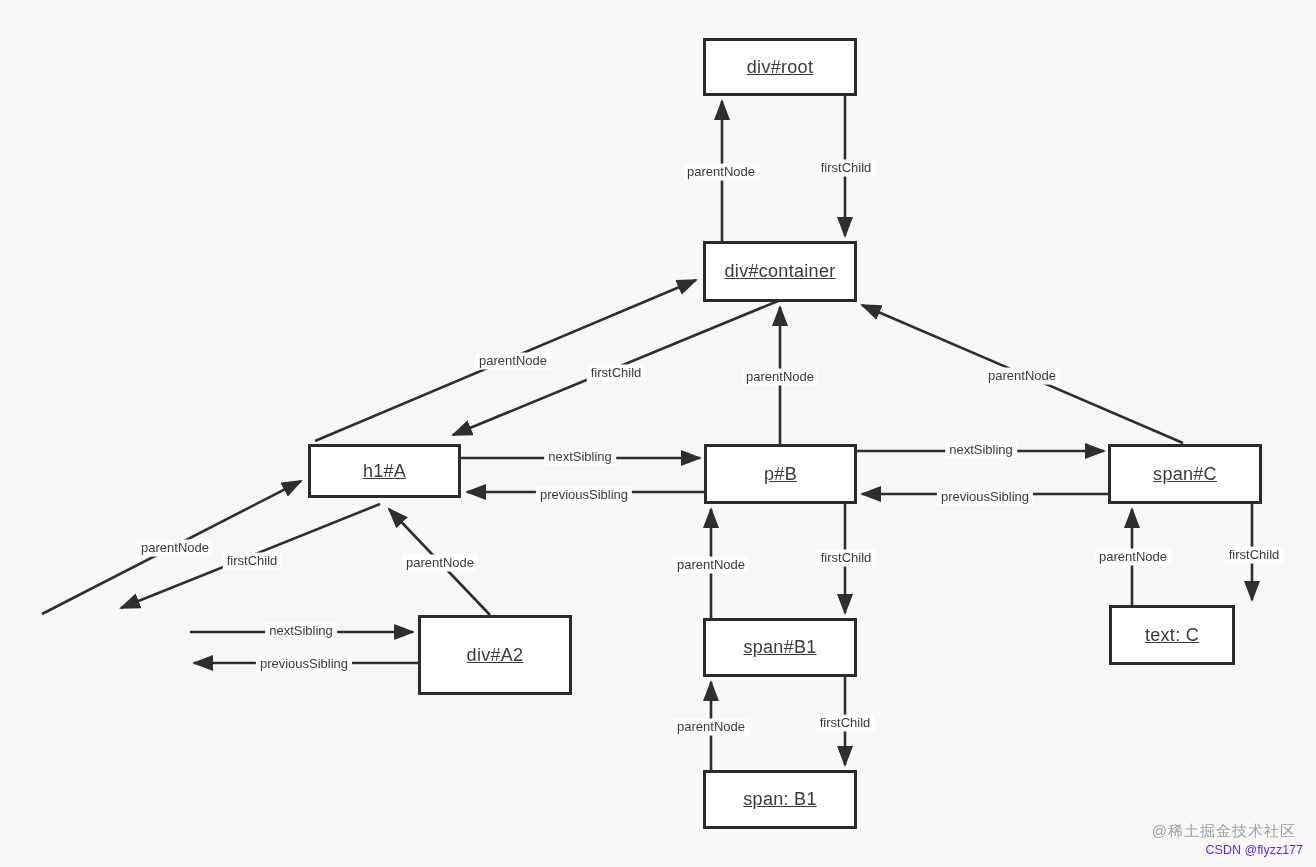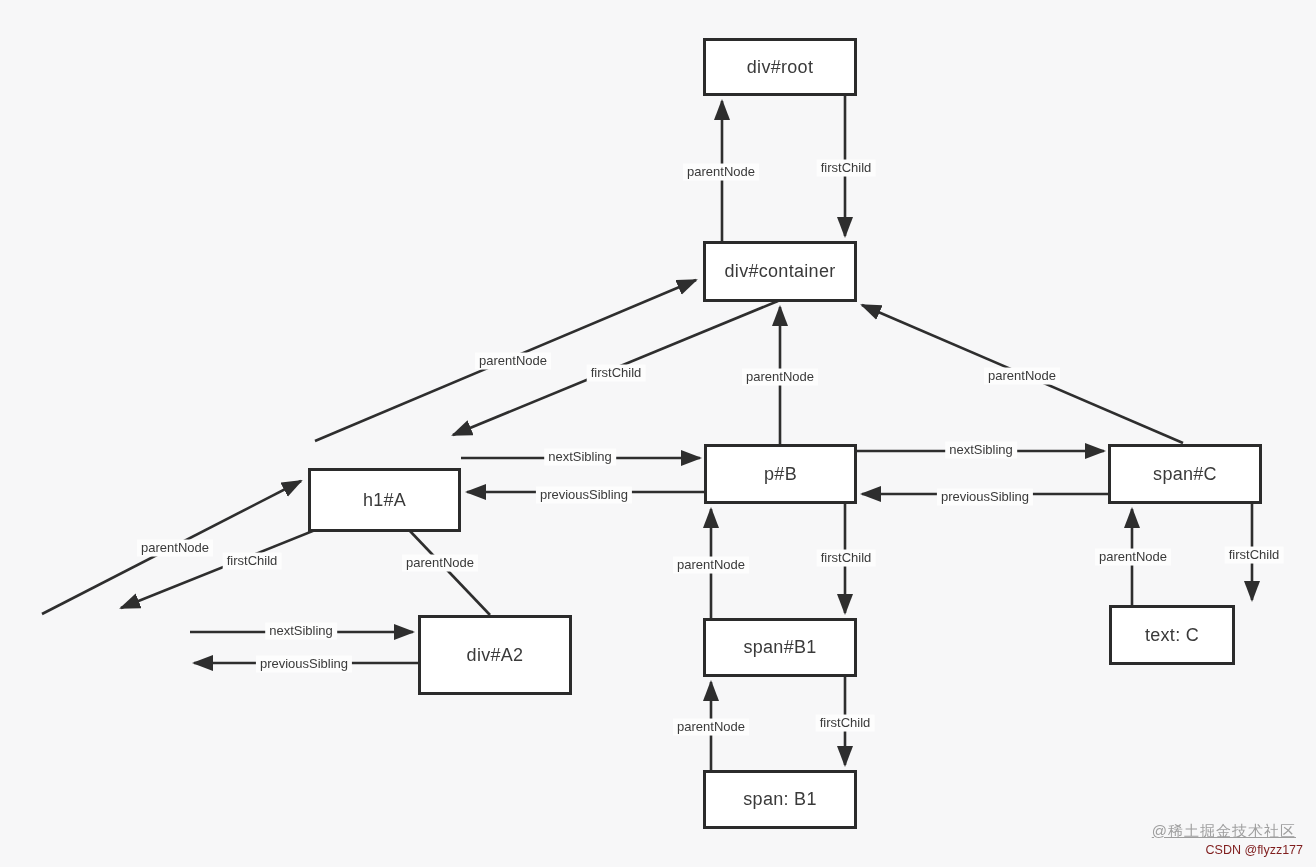--- a/index.html
+++ b/index.html
@@ -14,38 +14,39 @@
   svg.edges line{stroke:#2e2e2e;stroke-width:2.6;}
   .node{
     position:absolute;
     box-sizing:border-box;
     background:#ffffff;
     border:3px solid #2b2b2b;
     display:flex;align-items:center;justify-content:center;
     font-size:18px;color:#3a3a3a;
     letter-spacing:0.3px;
     z-index:3;
+    text-decoration:underline;
   }
   .elabel{
     position:absolute;
     transform:translate(-50%,-50%);
     background:#fdfdfd;
     padding:1px 4px;
     font-size:13px;color:#3a3a3a;
     white-space:nowrap;
     z-index:2;
     line-height:1.15;
   }
   .wm1{
     position:absolute;right:20px;top:822px;
-    font-size:15px;color:#9e9e9e;z-index:4;letter-spacing:1px;text-decoration:underline;
+    font-size:15px;color:#9e9e9e;z-index:4;letter-spacing:1px;
   }
   .wm2{
     position:absolute;right:13px;top:843px;
-    font-size:12.5px;color:#7f1d1d;z-index:4;
+    font-size:12.5px;color:#6d28d9;z-index:4;
   }
 </style>
 </head>
 <body>
 
 <div class="canvas">
 
   <svg class="edges" viewBox="0 0 1316 867">
     <defs>
       <marker id="arw" markerUnits="userSpaceOnUse" markerWidth="22" markerHeight="18" refX="19" refY="8" orient="auto">
@@ -70,21 +71,21 @@
     <line x1="711" y1="618" x2="711" y2="509" marker-end="url(#arw)"></line>
     <line x1="845" y1="504" x2="845" y2="613" marker-end="url(#arw)"></line>
     <line x1="711" y1="770" x2="711" y2="682" marker-end="url(#arw)"></line>
     <line x1="845" y1="677" x2="845" y2="765" marker-end="url(#arw)"></line>
     <line x1="1132" y1="605" x2="1132" y2="509" marker-end="url(#arw)"></line>
     <line x1="1252" y1="504" x2="1252" y2="600" marker-end="url(#arw)"></line>
   </svg>
 
   <div class="node" style="left:703px;top:38px;width:154px;height:58px">div#root</div>
   <div class="node" style="left:703px;top:241px;width:154px;height:61px">div#container</div>
-  <div class="node" style="left:308px;top:468px;width:153px;height:64px">h1#A</div>
+  <div class="node" style="left:308px;top:444px;width:153px;height:54px">h1#A</div>
   <div class="node" style="left:704px;top:444px;width:153px;height:60px">p#B</div>
   <div class="node" style="left:1108px;top:444px;width:154px;height:60px">span#C</div>
   <div class="node" style="left:418px;top:615px;width:154px;height:80px">div#A2</div>
   <div class="node" style="left:703px;top:618px;width:154px;height:59px">span#B1</div>
   <div class="node" style="left:703px;top:770px;width:154px;height:59px">span: B1</div>
   <div class="node" style="left:1109px;top:605px;width:126px;height:60px">text: C</div>
 
   <div class="elabel" style="left:721px;top:172px">parentNode</div>
   <div class="elabel" style="left:846px;top:168px">firstChild</div>
   <div class="elabel" style="left:513px;top:361px">parentNode</div>

